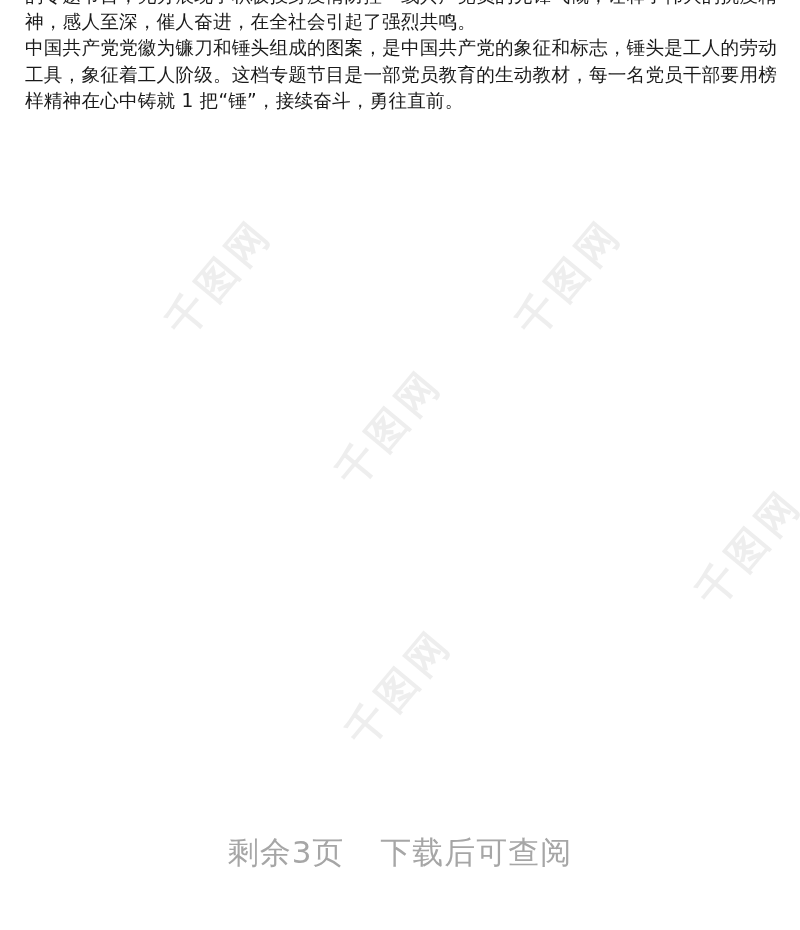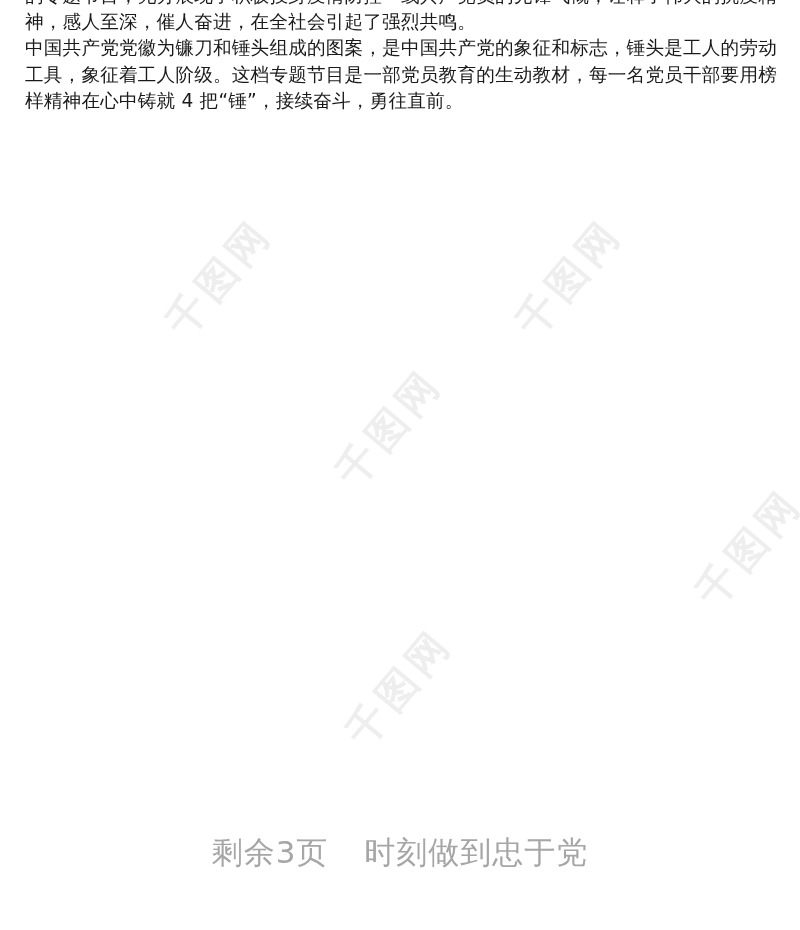--- a/index.html
+++ b/index.html
@@ -67,20 +67,20 @@
 <div class="page">
 
   <div class="watermark" style="left:150px; top:250px;">千图网</div>
   <div class="watermark" style="left:500px; top:250px;">千图网</div>
   <div class="watermark" style="left:320px; top:400px;">千图网</div>
   <div class="watermark" style="left:330px; top:660px;">千图网</div>
   <div class="watermark" style="left:680px; top:520px;">千图网</div>
 
   <div class="content">
     <p>的专题节目，充分展现了积极投身疫情防控一线共产党员的先锋气概，诠释了伟大的抗疫精神，感人至深，催人奋进，在全社会引起了强烈共鸣。</p>
-    <p>中国共产党党徽为镰刀和锤头组成的图案，是中国共产党的象征和标志，锤头是工人的劳动工具，象征着工人阶级。这档专题节目是一部党员教育的生动教材，每一名党员干部要用榜样精神在心中铸就 4 把“锤”，接续奋斗，勇往直前。</p>
+    <p>中国共产党党徽为镰刀和锤头组成的图案，是中国共产党的象征和标志，锤头是工人的劳动工具，象征着工人阶级。这档专题节目是一部党员教育的生动教材，每一名党员干部要用榜样精神在心中铸就 1 把“锤”，接续奋斗，勇往直前。</p>
   </div>
 
   <div class="remaining">
-    <span>剩余3页</span><span>时刻做到忠于党</span>
+    <span>剩余3页</span><span>下载后可查阅</span>
   </div>
 
 </div>
 
 </body></html>

